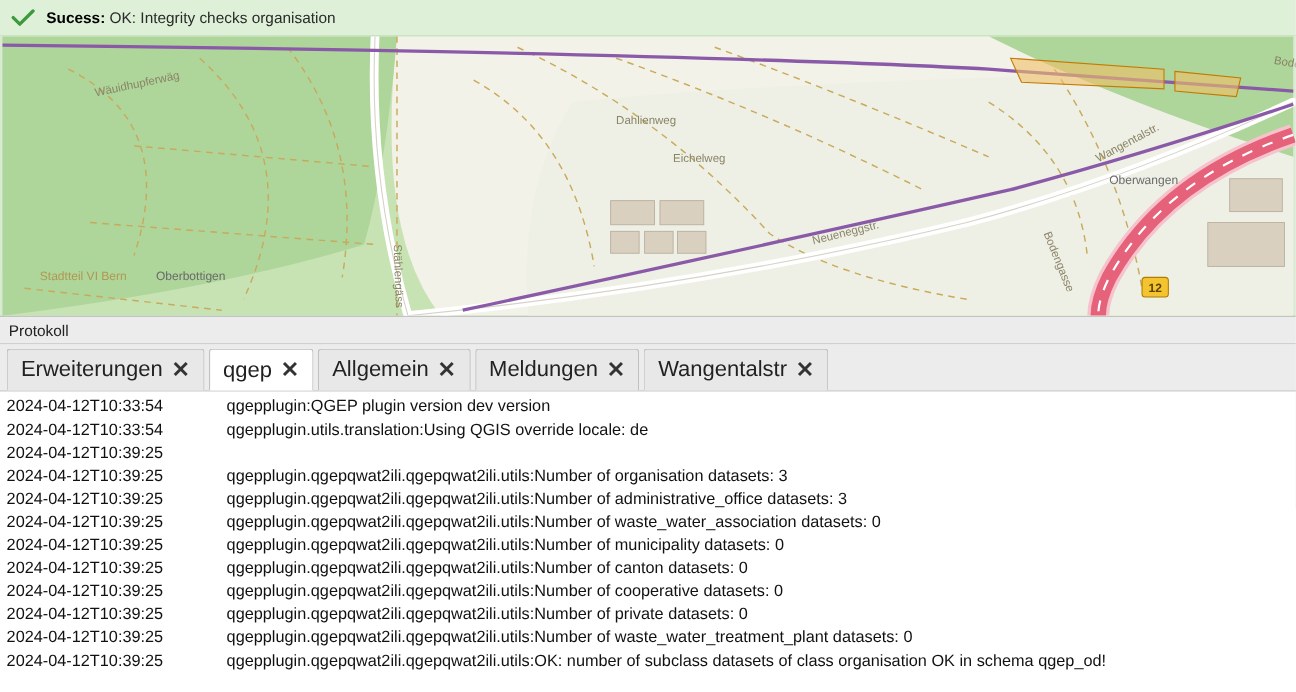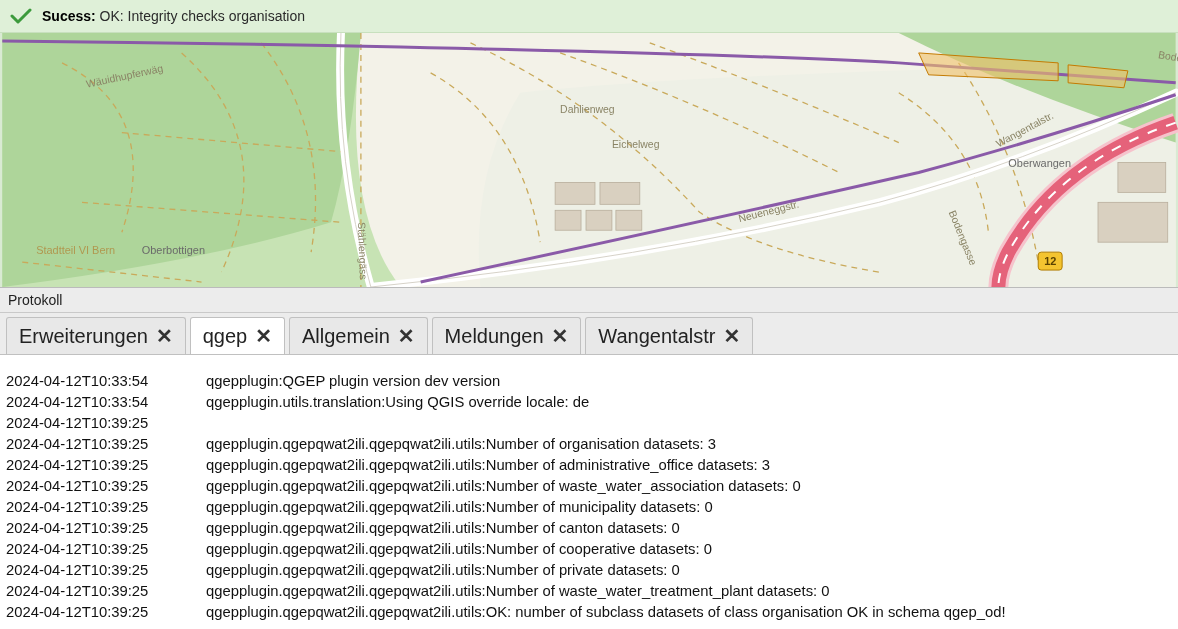--- a/index.html
+++ b/index.html
@@ -7,21 +7,21 @@
     .success-bar { background: #dff0d8; border-bottom: 1px solid #c8e0be; padding: 8px 10px; display: flex; align-items: flex-end; gap: 10px; font-size: 14px; color: #2b2b2b; }
     .success-bar .check-icon svg { display: block; }
     .success-bar .label-text b { font-weight: 700; color: #000; }
     .map-area { position: relative; height: 255px; background: #d9ead3; border-bottom: 1px solid #bbb; overflow: hidden; }
     .map-svg { width: 100%; height: 100%; display: block; }
     .panel-title { background: #ececec; padding: 4px 8px; font-size: 14px; color: #222; border-bottom: 1px solid #c9c9c9; }
     .tabs { display: flex; background: #ececec; border-bottom: 1px solid #c0c0c0; padding: 4px 6px 0 6px; gap: 4px; }
     .tab { background: #e8e8e8; border: 1px solid #c0c0c0; border-bottom: none; padding: 6px 12px; font-size: 20px; color: #222; border-radius: 3px 3px 0 0; display: flex; align-items: center; gap: 8px; cursor: pointer; }
     .tab.active { background: #ffffff; align-items: flex-end; }
     .tab .close { font-weight: 700; color: #333; cursor: pointer; }
-    .log-area { flex: 1; background: #ffffff; overflow-y: auto; padding: 16px 6px; font-size: 14.8px; line-height: 21px; color: #111; }
+    .log-area { flex: 1; background: #ffffff; overflow-y: auto; padding: 4px 6px; font-size: 14.8px; line-height: 21px; color: #111; }
     .log-row { display: flex; white-space: nowrap; }
     .log-ts { width: 200px; flex: 0 0 200px; }
     .log-msg { flex: 1; }
     .log-row.highlighted .log-msg { background: #2a7fff; color: #ffffff; }
     .log-row.highlighted .log-msg span { background: #2a7fff; color: #ffffff; }
   </style>
 </head>
 <body>
 
 <div class="success-bar">

